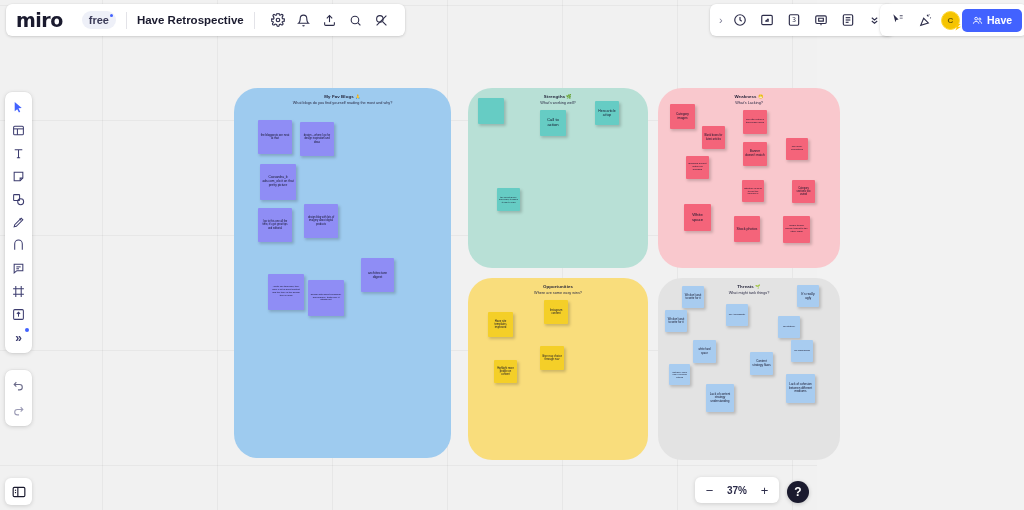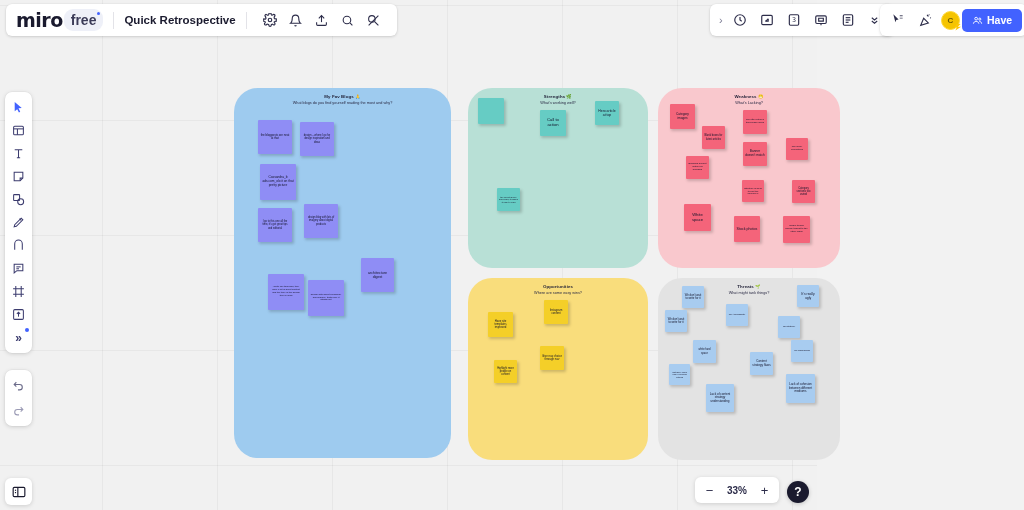--- a/index.html
+++ b/index.html
@@ -24,21 +24,21 @@
   
   .topbar { position:absolute; top:4px; left:0; right:0; height:32px; pointer-events:none; }
   .bar-group {
     position:absolute; height:32px; background:#fff; border-radius:6px;
     box-shadow: 0 1px 3px rgba(0,0,0,.14), 0 0 0 .5px rgba(0,0,0,.03);
     display:flex; align-items:center; pointer-events:auto;
   }
   #brand-group { left:6px; padding:0 10px; gap:0; }
   .miro-logo { font-size:19px; font-weight:700; letter-spacing:-.5px; color:#1a1a2e; font-family:"DejaVu Sans", sans-serif; }
   .plan-badge {
-    margin-left:1px; background:#eef0f8; color:#3b3b58; font-size:14px; font-weight:600;
+    margin-left:19px; background:#eef0f8; color:#3b3b58; font-size:11px; font-weight:600;
     padding:3px 7px 3px 7px; border-radius:9px; position:relative;
   }
   .plan-badge::after{ content:""; position:absolute; top:3px; right:3px; width:3px;height:3px;border-radius:50%;background:#4262ff;}
   .vdiv { width:1px; height:17px; background:#e3e3e8; margin:0 10px; }
   .board-title { font-size:11.5px; font-weight:700; color:#1a1a2e; white-space:nowrap; }
   .ic { width:26px; height:26px; display:flex; align-items:center; justify-content:center; border-radius:4px; color:#2d2d4a; }
   .ic svg { display:block; }
 
   #tools-group { left:710px; padding:0 6px; gap:1px; }
   #right-group { left:880px; padding:0 5px; gap:2px; }
@@ -182,21 +182,21 @@
         <div class="note" style="left: 128px; top: 96px; width: 29px; height: 29px; background: rgb(168, 204, 240); font-size: 3px;">Lack of cohesion between different mediums</div>
       </div>
     </div>
 
   <div class="topbar">
 
     <div class="bar-group" id="brand-group">
       <span class="miro-logo">miro</span>
       <span class="plan-badge">free</span>
       <span class="vdiv"></span>
-      <span class="board-title">Quick Retrospective</span>
+      <span class="board-title">Have Retrospective</span>
       <span class="vdiv"></span>
 
       <span class="ic">
           <svg width="14" height="14" viewBox="0 0 24 24" fill="none" stroke="currentColor" stroke-width="2">
             <circle cx="12" cy="12" r="3"></circle>
             <path d="M19.4 15a1.6 1.6 0 00.3 1.8l.1.1a2 2 0 11-2.8 2.8l-.1-.1a1.6 1.6 0 00-1.8-.3 1.6 1.6 0 00-1 1.5V21a2 2 0 11-4 0v-.1A1.6 1.6 0 008 19.4a1.6 1.6 0 00-1.8.3l-.1.1a2 2 0 11-2.8-2.8l.1-.1a1.6 1.6 0 00.3-1.8 1.6 1.6 0 00-1.5-1H2a2 2 0 110-4h.1A1.6 1.6 0 004.6 8a1.6 1.6 0 00-.3-1.8l-.1-.1a2 2 0 112.8-2.8l.1.1a1.6 1.6 0 001.8.3H9a1.6 1.6 0 001-1.5V2a2 2 0 114 0v.1a1.6 1.6 0 001 1.5 1.6 1.6 0 001.8-.3l.1-.1a2 2 0 112.8 2.8l-.1.1a1.6 1.6 0 00-.3 1.8V9a1.6 1.6 0 001.5 1H22a2 2 0 110 4h-.1a1.6 1.6 0 00-1.5 1z"></path>
           </svg>
         </span>
 
       <span class="ic">
@@ -384,19 +384,19 @@
     <svg width="14" height="14" viewBox="0 0 24 24" fill="none" stroke="#1a1a2e" stroke-width="2">
         <rect x="2" y="4" width="20" height="16" rx="2"></rect>
         <line x1="10" y1="4" x2="10" y2="20"></line>
         <line x1="5" y1="9" x2="7" y2="9"></line>
         <line x1="5" y1="13" x2="7" y2="13"></line>
       </svg>
   </div>
 
   <div id="zoom-bar">
     <span class="zbtn">−</span>
-    <span class="zlevel">33%</span>
+    <span class="zlevel">37%</span>
     <span class="zbtn">+</span>
   </div>
 
   <div id="help-btn">?</div>
 
 </div>
 
 </body></html>

